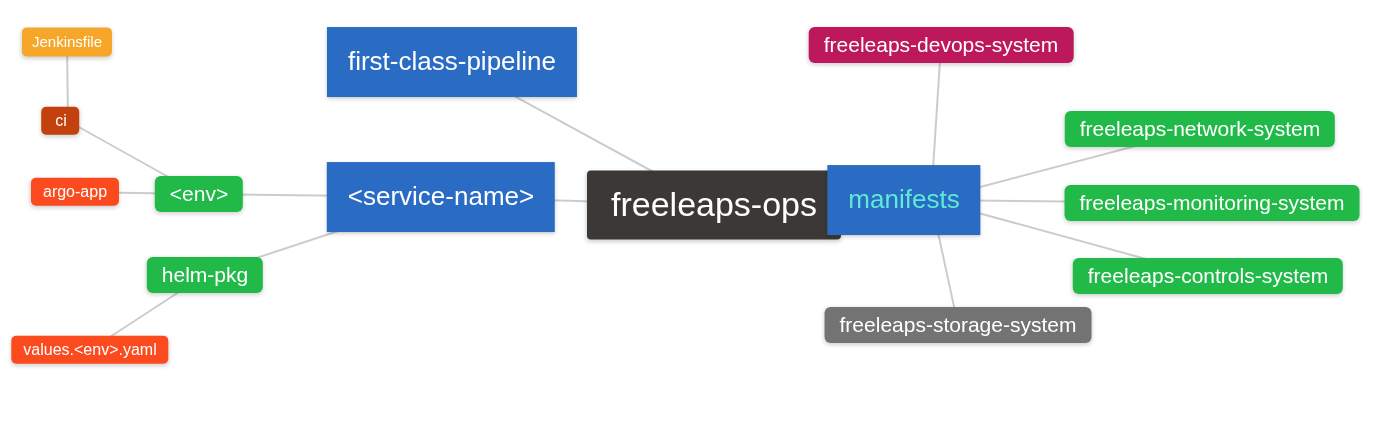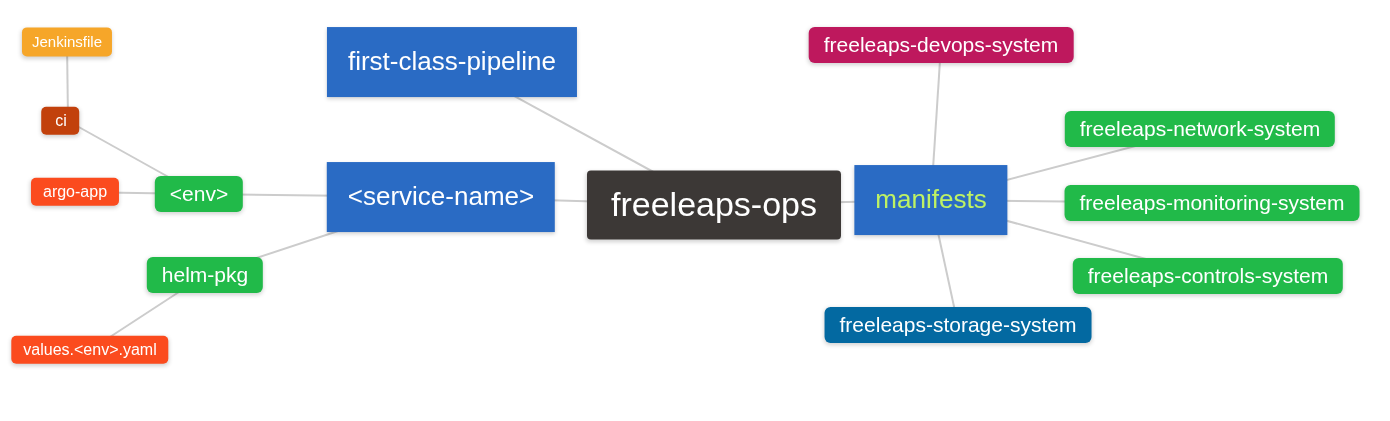--- a/index.html
+++ b/index.html
@@ -61,26 +61,26 @@
       <line x1="931" y1="200" x2="941" y2="45" stroke="#cccccc" data-name="edge-manifests--freeleaps-devops-system"></line>
       <line x1="931" y1="200" x2="1200" y2="129" stroke="#cccccc" data-name="edge-manifests--freeleaps-network-system"></line>
       <line x1="931" y1="200" x2="1212" y2="203" stroke="#cccccc" data-name="edge-manifests--freeleaps-monitoring-system"></line>
       <line x1="931" y1="200" x2="1208" y2="276" stroke="#cccccc" data-name="edge-manifests--freeleaps-controls-system"></line>
       <line x1="931" y1="200" x2="958" y2="325" stroke="#cccccc" data-name="edge-manifests--freeleaps-storage-system"></line>
     </svg>
   <div id="nodes" data-name="mindmap-nodes-layer">
       <div class="node l1" data-name="node-freeleaps-ops" style="left: 714px; top: 205px; background: rgb(60, 56, 54); color: rgb(255, 255, 255);">freeleaps-ops</div>
       <div class="node l2" data-name="node-first-class-pipeline" style="left: 452px; top: 62px; background: rgb(42, 107, 196); color: rgb(255, 255, 255);">first-class-pipeline</div>
       <div class="node l2" data-name="node-service-name" style="left: 441px; top: 197px; background: rgb(42, 107, 196); color: rgb(255, 255, 255);">&lt;service-name&gt;</div>
-      <div class="node l2" data-name="node-manifests" style="left: 931px; top: 200px; background: rgb(42, 107, 196); color: #bef264;">manifests</div>
+      <div class="node l2" data-name="node-manifests" style="left: 904px; top: 200px; background: rgb(42, 107, 196); color: #5eead4;">manifests</div>
       <div class="node l3" data-name="node-env" style="left: 199px; top: 194px; background: rgb(33, 186, 73); color: rgb(255, 255, 255);">&lt;env&gt;</div>
       <div class="node l3" data-name="node-helm-pkg" style="left: 205px; top: 275px; background: rgb(33, 186, 73); color: rgb(255, 255, 255);">helm-pkg</div>
       <div class="node l3" data-name="node-freeleaps-devops-system" style="left: 941px; top: 45px; background: #be185d; color: rgb(255, 255, 255);">freeleaps-devops-system</div>
       <div class="node l3" data-name="node-freeleaps-network-system" style="left: 1200px; top: 129px; background: rgb(33, 186, 73); color: rgb(255, 255, 255); text-align: center;">freeleaps-network-system</div>
       <div class="node l3" data-name="node-freeleaps-monitoring-system" style="left: 1212px; top: 203px; background: rgb(33, 186, 73); color: rgb(255, 255, 255);">freeleaps-monitoring-system</div>
       <div class="node l3" data-name="node-freeleaps-controls-system" style="left: 1208px; top: 276px; background: rgb(33, 186, 73); color: rgb(255, 255, 255);">freeleaps-controls-system</div>
-      <div class="node l3" data-name="node-freeleaps-storage-system" style="left: 958px; top: 325px; background: #0369a1; color: rgb(255, 255, 255);">freeleaps-storage-system</div>
+      <div class="node l3" data-name="node-freeleaps-storage-system" style="left: 958px; top: 325px; background: #737373; color: rgb(255, 255, 255);">freeleaps-storage-system</div>
       <div class="node l4" data-name="node-ci" style="left: 60px; top: 121px; background: #c2410c; color: rgb(255, 255, 255); padding-left: 14px;">ci</div>
       <div class="node l4" data-name="node-argo-app" style="left: 75px; top: 192px; background: rgb(251, 75, 30); color: rgb(255, 255, 255);">argo-app</div>
       <div class="node l4" data-name="node-values-env-yaml" style="left: 90px; top: 350px; background: rgb(251, 75, 30); color: rgb(255, 255, 255);">values.&lt;env&gt;.yaml</div>
       <div class="node l5" data-name="node-jenkinsfile" style="left: 67px; top: 42px; background: rgb(246, 166, 41); color: rgb(255, 255, 255);">Jenkinsfile</div>
     </div>
 </div>
 
 </body></html>

